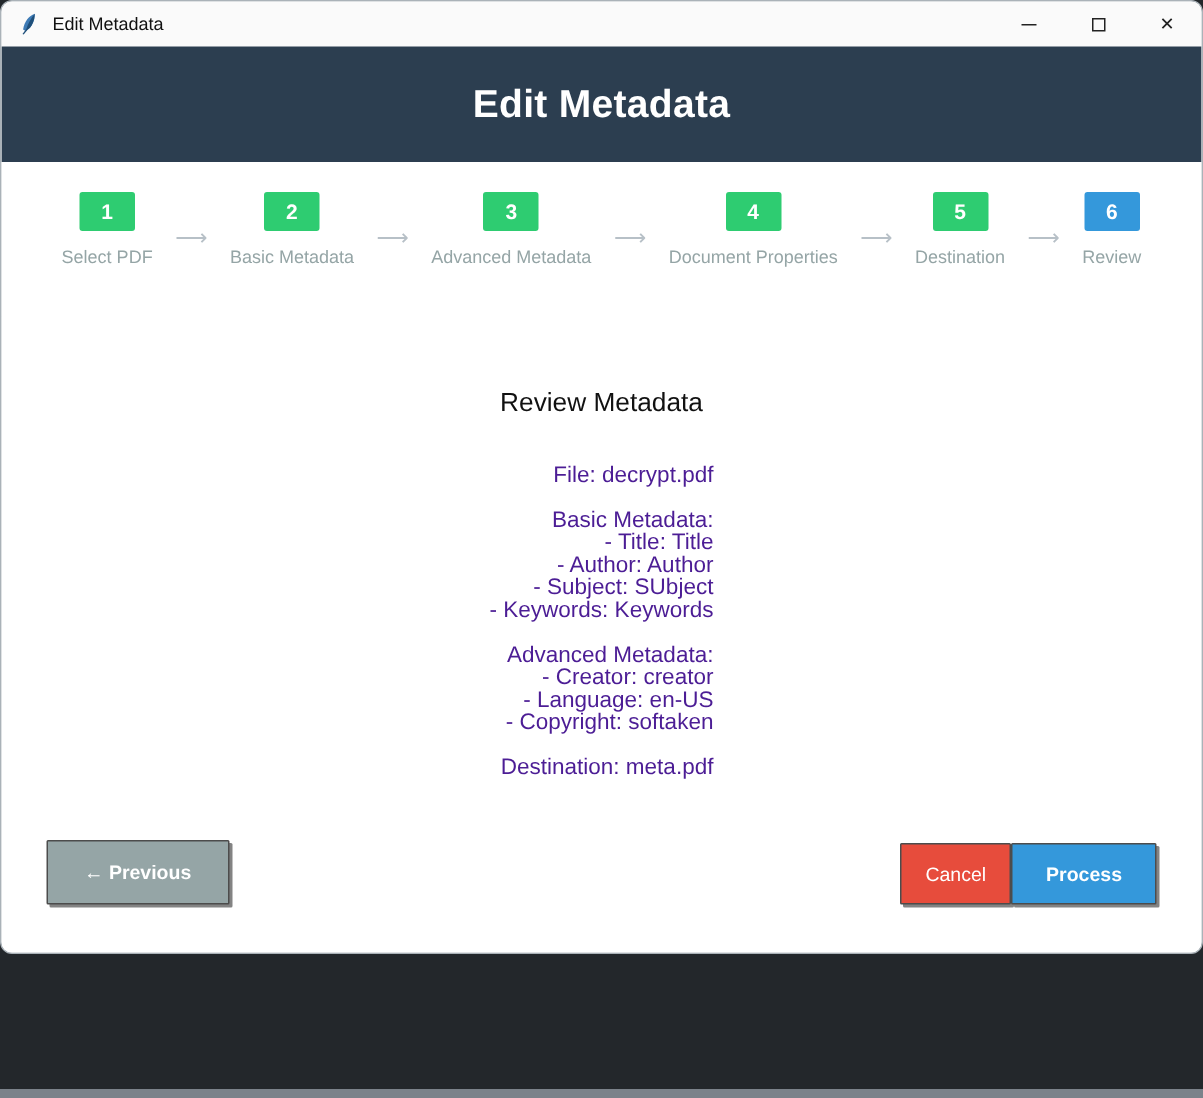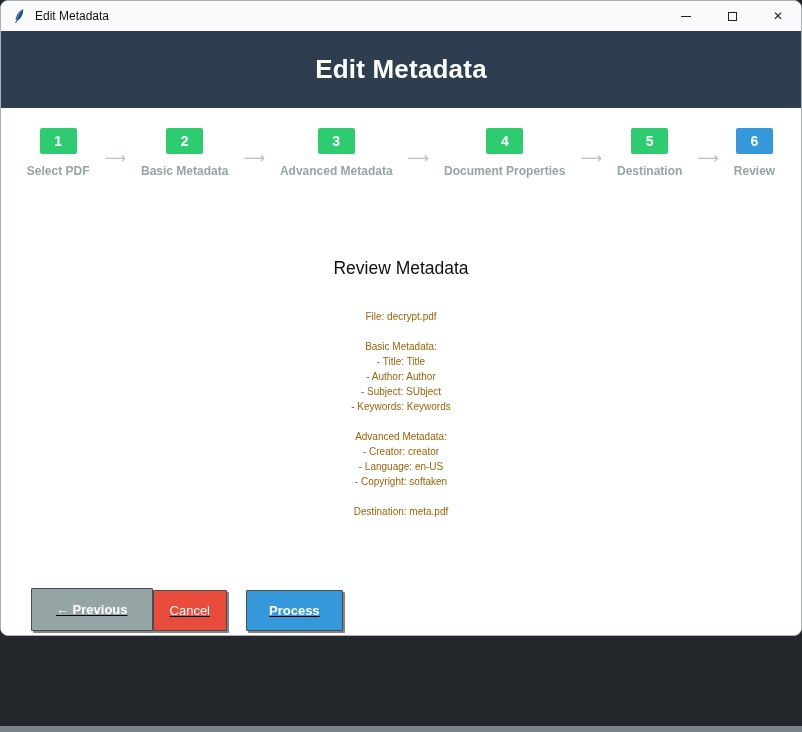--- a/index.html
+++ b/index.html
@@ -44,38 +44,37 @@
   }
   .step-item { display:flex; align-items:flex-start; }
   .step-col { display:flex; flex-direction:column; align-items:center; }
   .step-num {
     width:37px; height:26px; border-radius:2px;
     color:#fff; font-size:14px; font-weight:bold;
     display:flex; align-items:center; justify-content:center;
   }
   .step-num.done { background:var(--step-done,#2ecc71); }
   .step-num.current { background:var(--step-current,#3498db); }
-  .step-label { margin-top:10px; font-size:12px; color:var(--step-label,#95a5a6); white-space:nowrap;font-weight:bold; }
+  .step-label { margin-top:10px; font-size:12px; color:var(--step-label,#95a5a6); white-space:nowrap; }
   .step-arrow { margin:21px 15px 0 15px; font-size:15px; color:#b7c0c7; }
   .step-item:last-child .step-arrow { display:none; }
 
   
   .main { flex:1 1 auto; background:#fff; display:flex; flex-direction:column; }
   .review-heading { margin-top:46px; text-align:center; font-size:17.5px; line-height:23px; font-weight:normal; color:#111; }
-  .summary { margin:29px auto 0 auto; width:fit-content; font-size:10px; line-height:15px; color:#a16207; text-align:center; }
+  .summary { margin:29px auto 0 auto; width:fit-content; font-size:15px; line-height:15px; color:#4c1d95; text-align:right; }
   .sum-section { margin-top:15px; }
 
   
   .footer {
     margin-top:auto; flex:0 0 auto;
-    display:flex; justify-content:flex-start; align-items:flex-end;
-    padding:0 30px 4px 30px;
-    text-decoration:underline;
-  }
-  .footer-right { display:flex; gap:19px; }
+    display:flex; justify-content:space-between; align-items:flex-end;
+    padding:0 30px 32px 30px;
+  }
+  .footer-right { display:flex; gap:0; }
   .btn {
     font-family:"Liberation Sans", sans-serif; font-size:13px; color:#fff;
     border:1px solid #4c4c4c; border-radius:1px; cursor:pointer;
     box-shadow:2px 2px 0 rgba(30,30,30,0.55);
   }
   .btn-prev { background:var(--previous-bg,#95a5a6); font-weight:bold; padding:13px 24px; }
   .btn-cancel { background:var(--cancel-bg,#e74c3c); font-weight:normal; padding:12px 16px; }
   .btn-process { background:var(--process-bg,#3498db); font-weight:bold; padding:12px 22px; }
 </style>
 </head>

